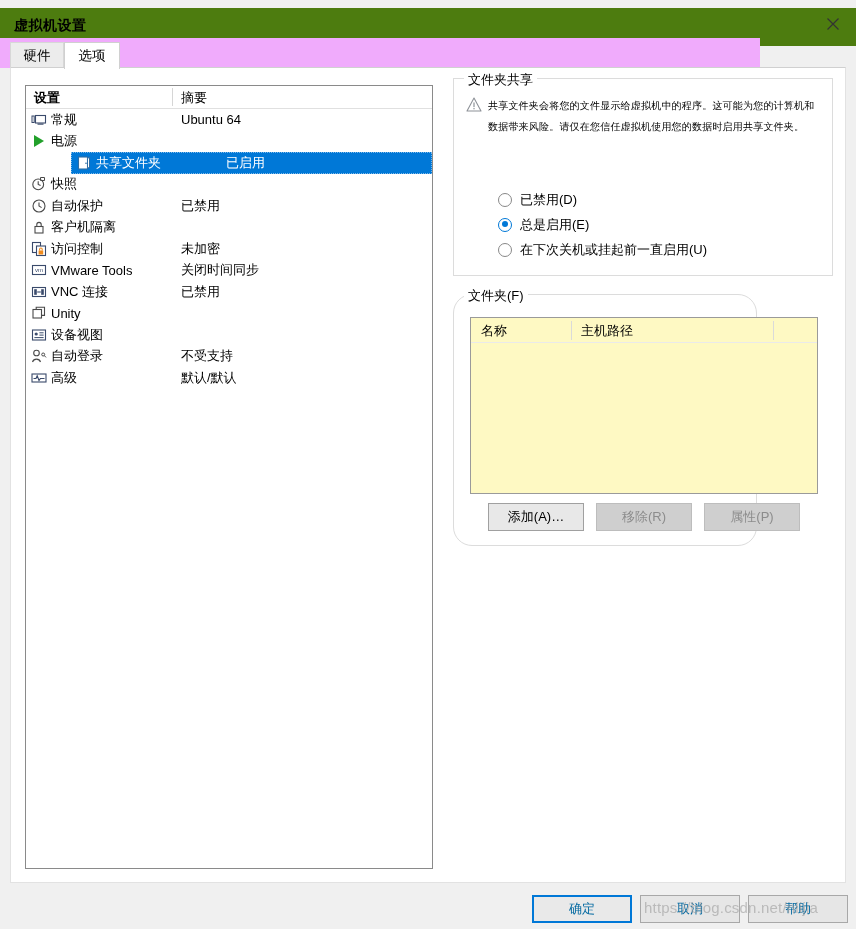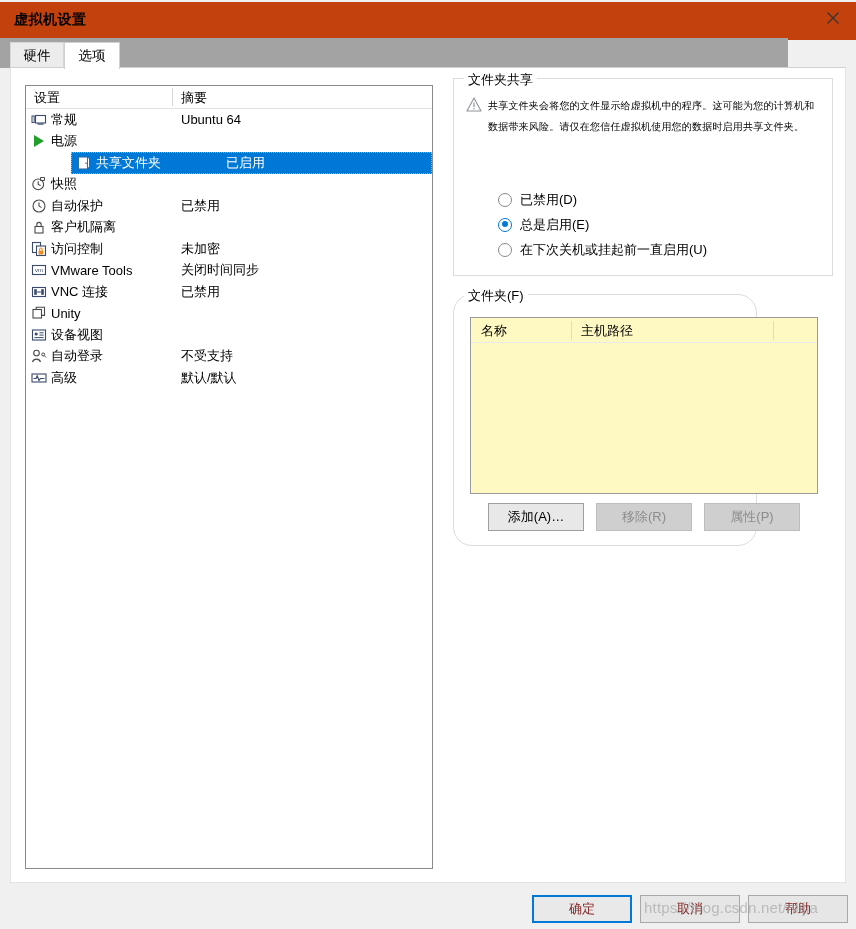--- a/index.html
+++ b/index.html
@@ -14,23 +14,23 @@
     font-size: 13px;
     color: #000;
     position: relative;
     overflow: hidden;
     -webkit-font-smoothing: none;
   }
 
   
   .titlebar {
     position: absolute;
-    left: 0; top: 2px;
+    left: 0; top: 8px;
     width: 856px; height: 38px;
-    background: #c2410c;
+    background: #4d7c0f;
   }
   .title-text {
     position: absolute;
     left: 14px; top: 9px;
     font-size: 14px;
     font-weight: bold;
     color: #000;
     letter-spacing: 0.5px;
   }
   .close-btn {
@@ -41,22 +41,23 @@
     align-items: center;
     justify-content: center;
     cursor: default;
   }
   .close-btn svg { display: block; }
 
   
   .tabstrip {
     position: absolute;
     left: 0; top: 38px;
-    width: 788px; height: 30px;
-    background: #a3a3a3;
+    width: 716px; height: 30px;
+    background: #f0abfc;
+    padding-left: 44px;
   }
   .tab {
     position: absolute;
     top: 4px;
     height: 26px;
     box-sizing: border-box;
     border: 1px solid #d0d0d0;
     border-bottom: none;
     display: flex;
     align-items: center;
@@ -110,21 +111,21 @@
     left: 146px; top: 2px;
     width: 1px; height: 18px;
     background: #d6d6d6;
   }
   .hdr-label {
     position: absolute;
     top: 3px;
     font-size: 13px;
     color: #000;
   }
-  .hdr-name { left: 8px; }
+  .hdr-name { left: 8px; font-weight: bold; }
   .hdr-summary { left: 155px; }
 
   .list-rows { position: relative; }
   .list-row {
     position: relative;
     height: 21.5px;
     display: flex;
     align-items: center;
     cursor: default;
   }
@@ -300,21 +301,21 @@
   .bottom-btn {
     position: absolute;
     top: 4px;
     height: 28px;
     width: 100px;
     box-sizing: border-box;
     border: 1px solid #a8a8a8;
     background: #e6e6e6;
     font-family: inherit;
     font-size: 13px;
-    color: #7f1d1d;
+    color: #0369a1;
     display: flex;
     align-items: center;
     justify-content: center;
     cursor: default;
   }
   .bottom-btn.default {
     border: 2px solid #0078d7;
     background: #e9e9e9;
   }
   #btn-ok     { left: 532px; }

